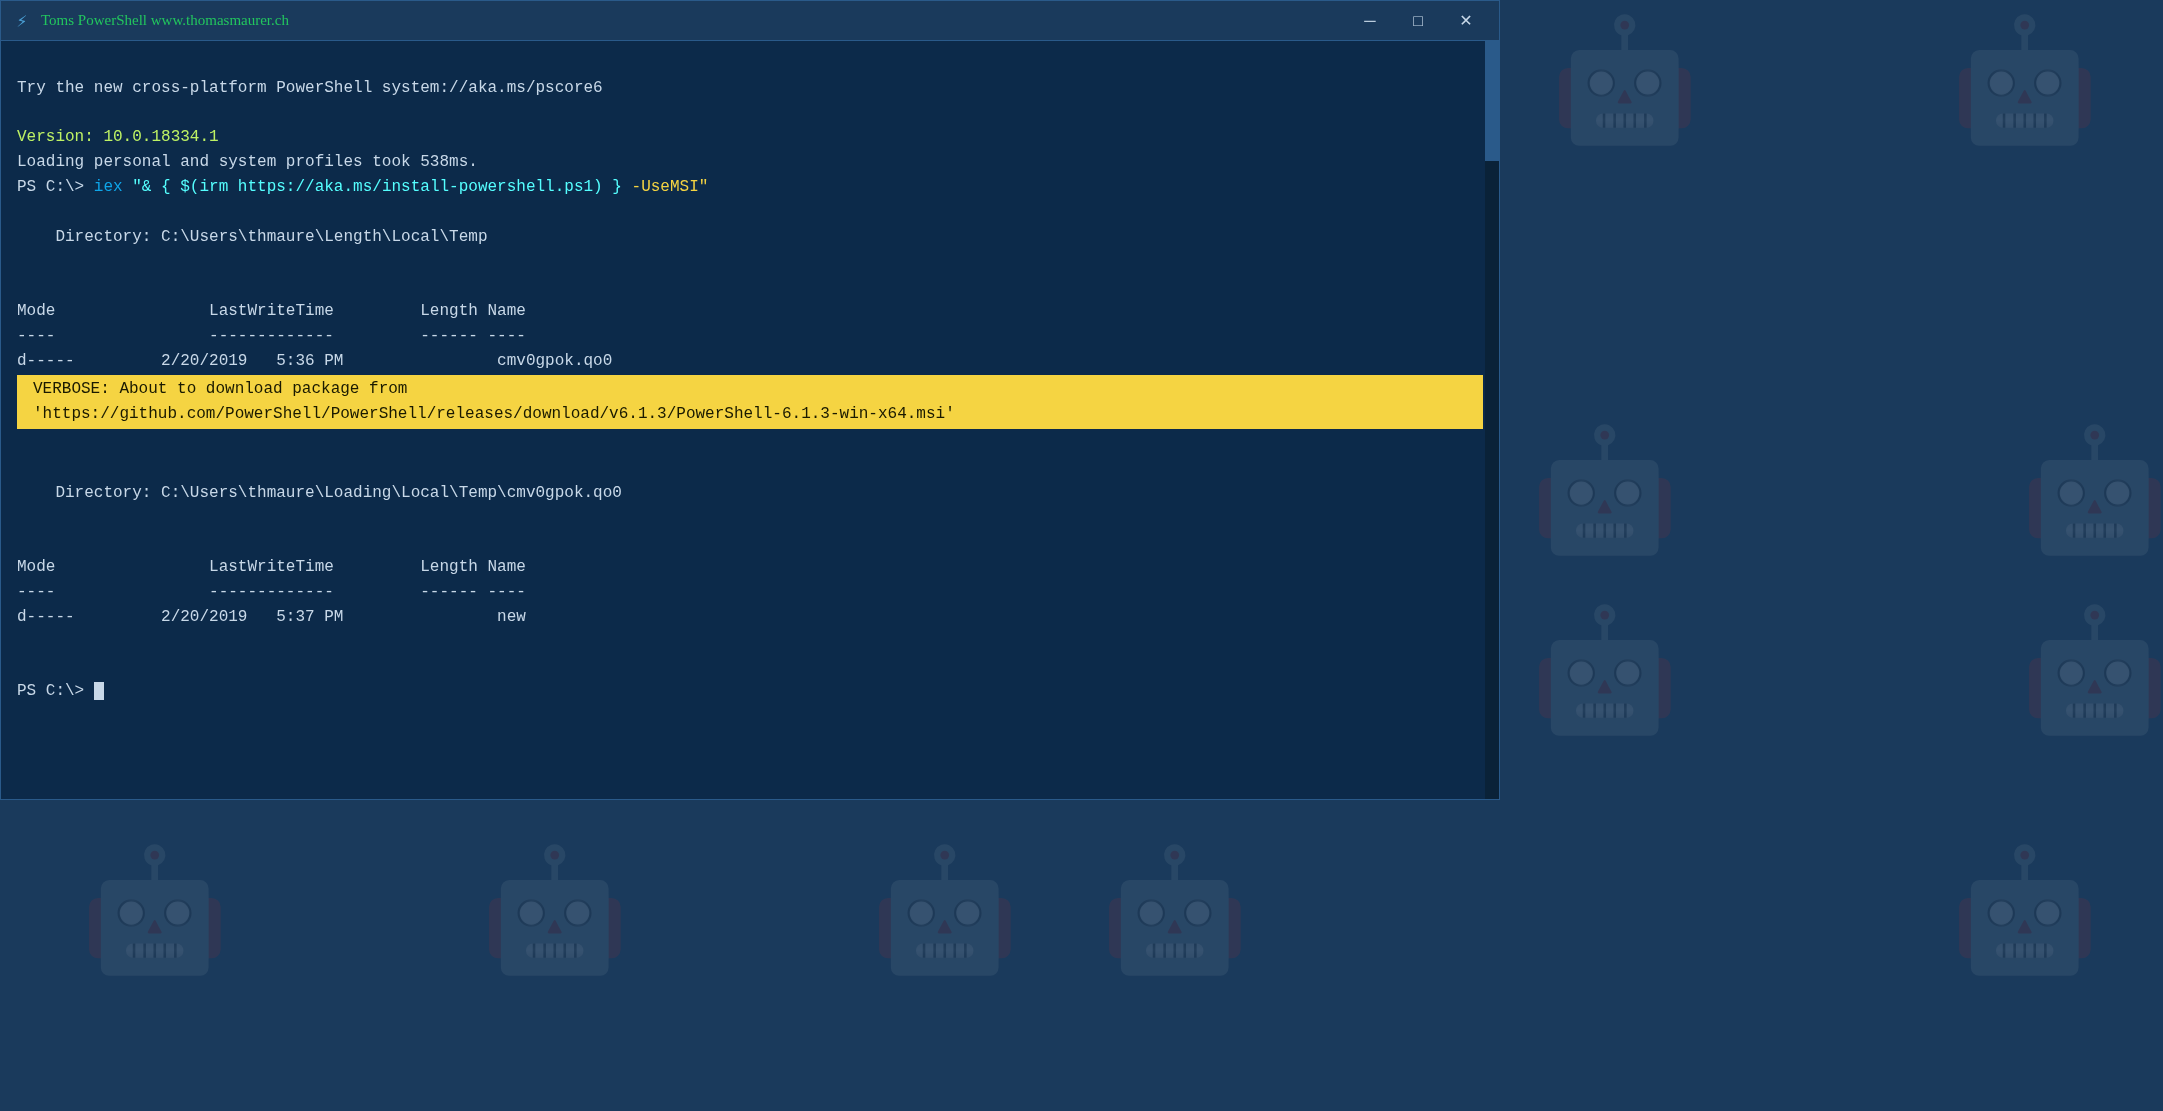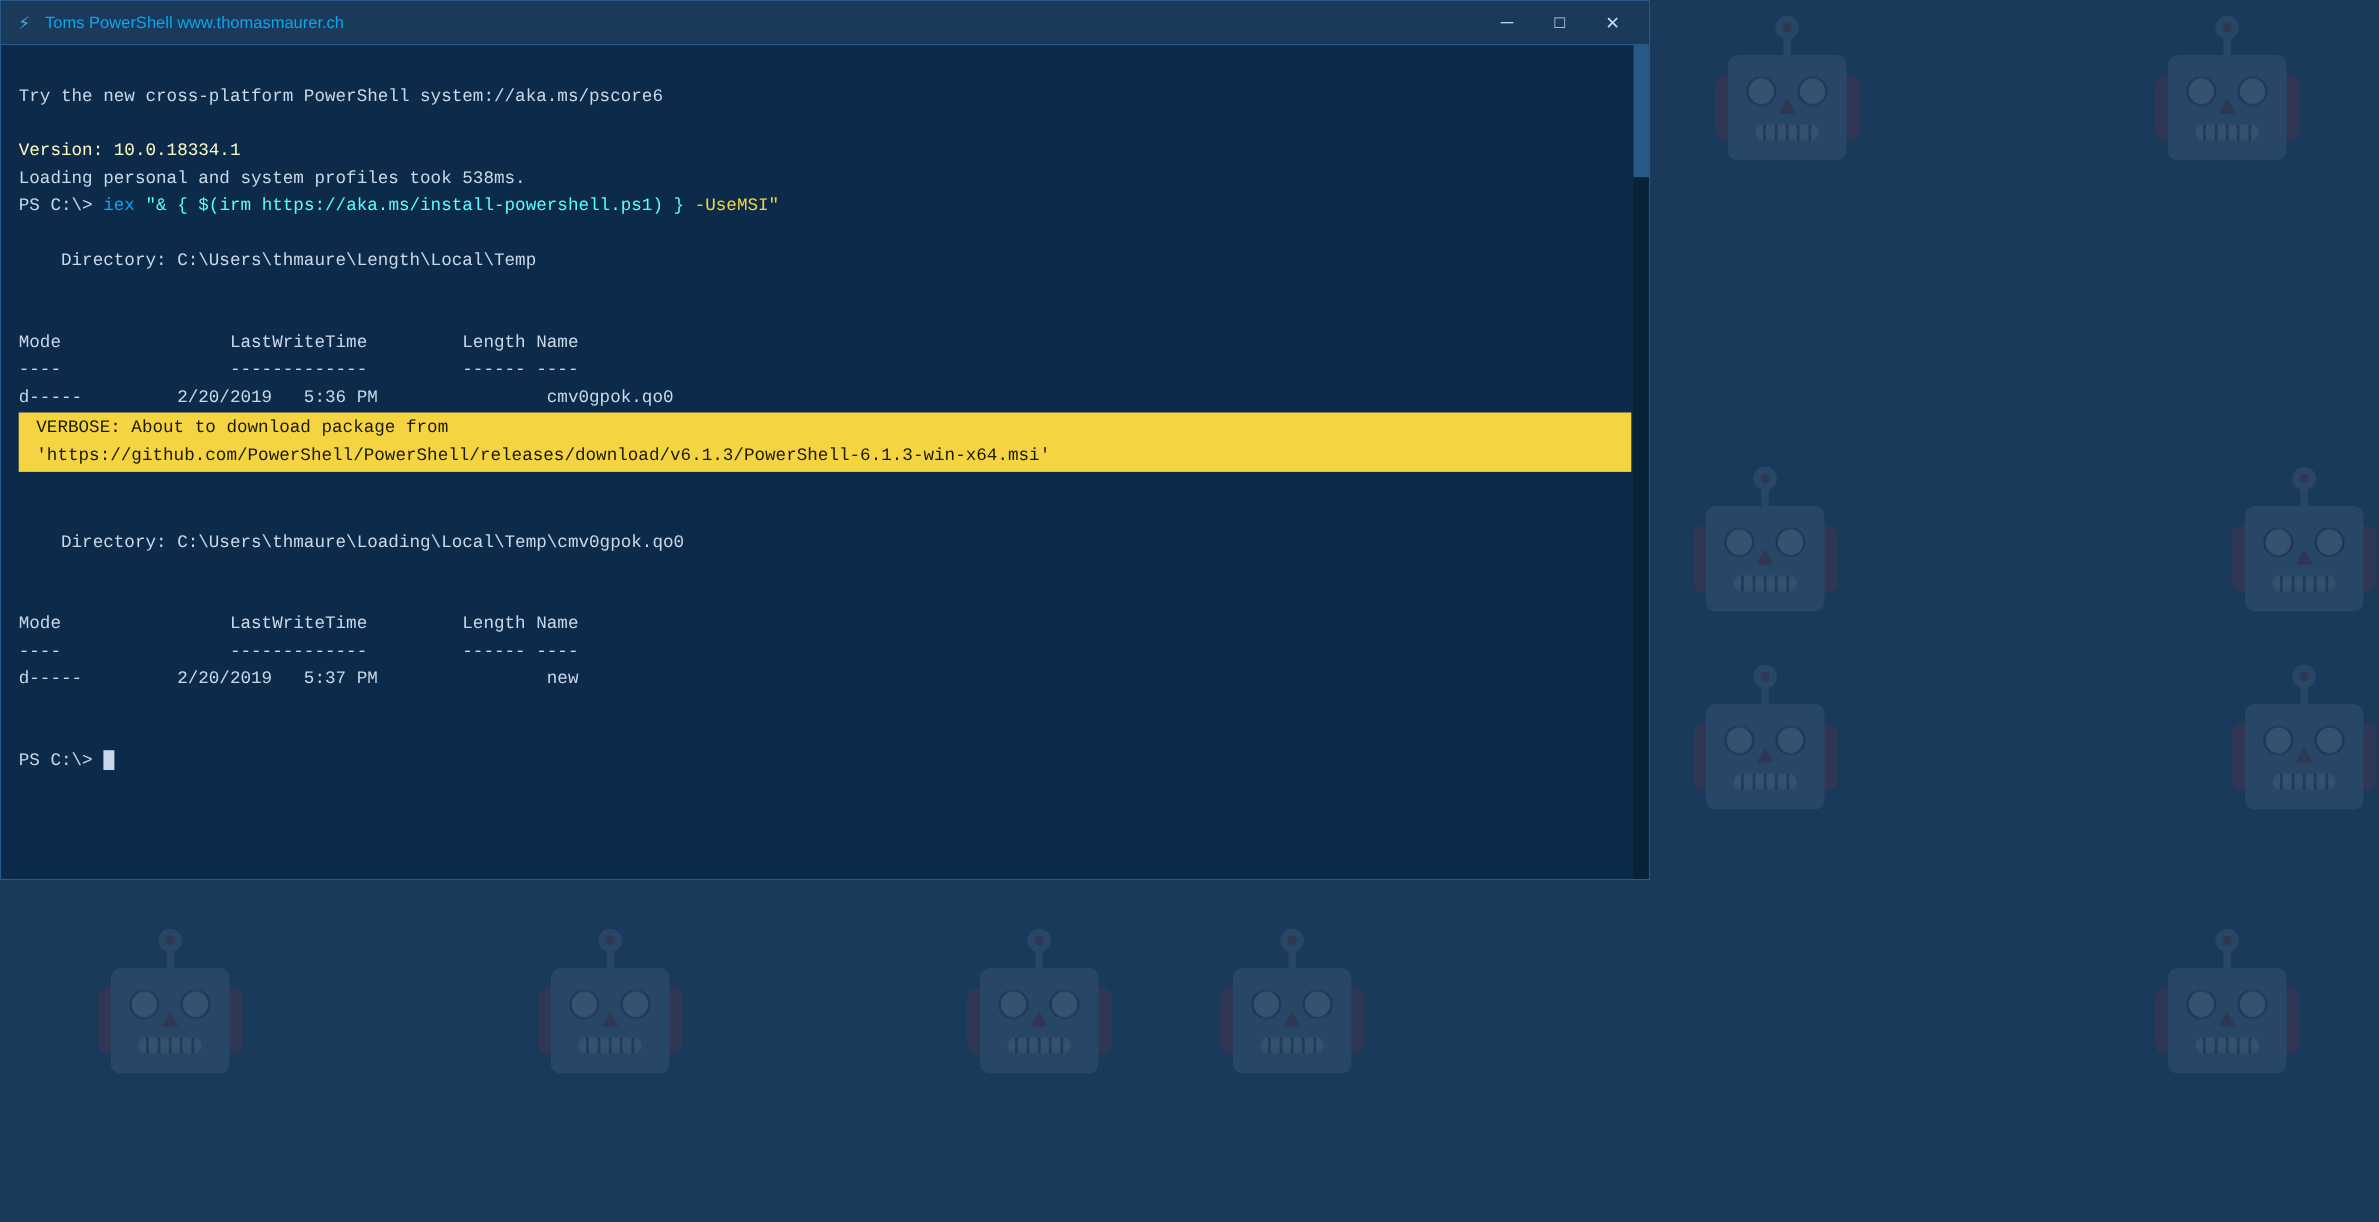--- a/index.html
+++ b/index.html
@@ -89,22 +89,22 @@
       margin-right: 8px;
       color: #4a9fd4;
       font-size: 18px;
       display: flex;
       align-items: center;
       justify-content: center;
     }
 
     .titlebar-title {
       flex: 1;
-      color: #0ea5e9;
-      font-family: Liberation Sans, sans-serif;
+      color: #22c55e;
+      font-family: Liberation Serif, serif;
       font-size: 15px;
     }
 
     .titlebar-controls {
       display: flex;
       gap: 2px;
     }
 
     .ctrl-btn {
       width: 46px;
@@ -149,21 +149,21 @@
 
     .terminal-text {
       font-size: 16px;
       line-height: 1.55;
       color: #c8d8e8;
       white-space: pre;
       font-family: 'Courier New', Courier, monospace;
     }
 
     .line-normal { color: #c8d8e8; }
-    .line-green  { color: #fef9c3; }
+    .line-green  { color: #bef264; }
 
     .prompt-ps   { color: #c8d8e8; }
     .cmd-yellow  { color: #0ea5e9; }
     .cmd-string  { color: #5ff; }
     .cmd-option  { color: #f5d442; }
 
     
     .verbose-block {
       background: #f5d442;
       color: #1a1a00;

